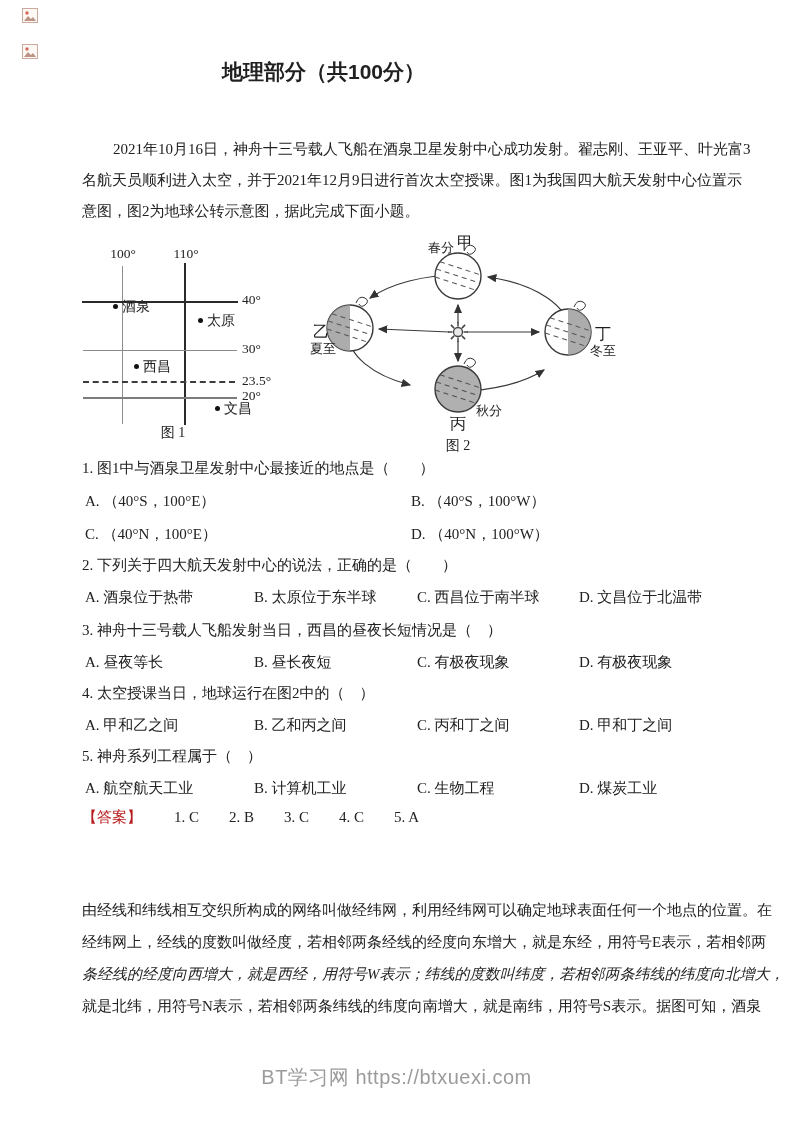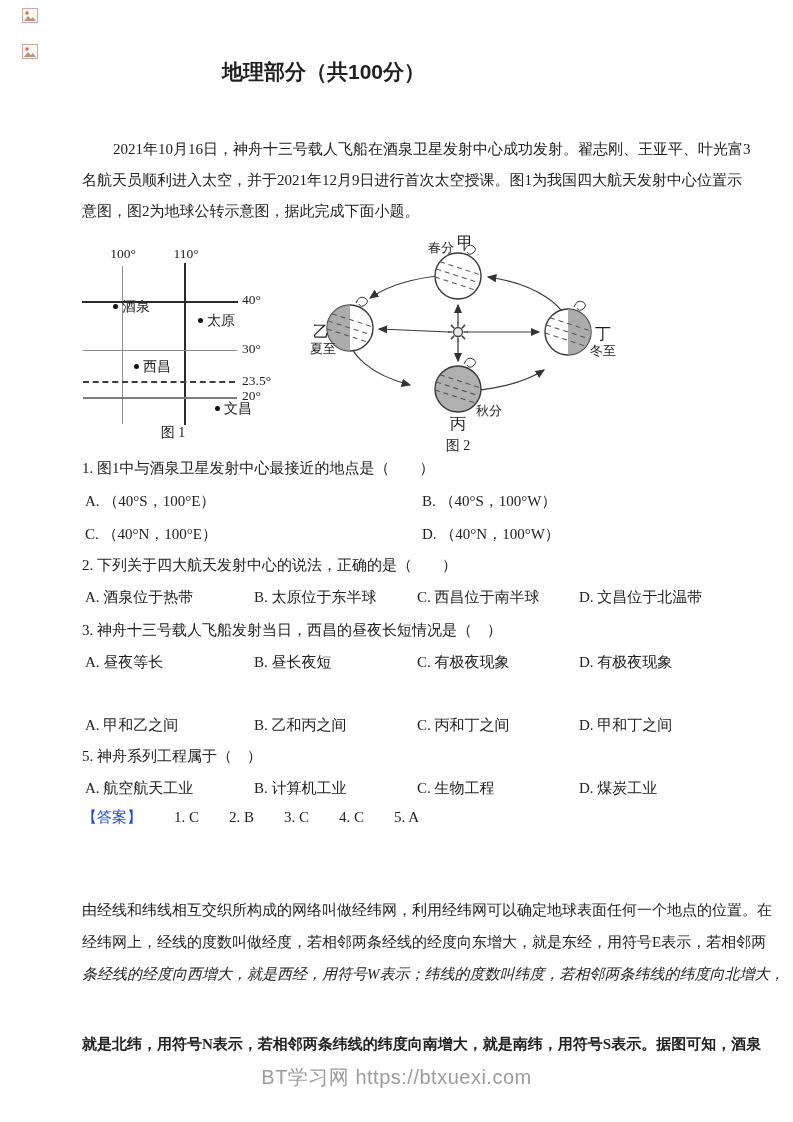--- a/index.html
+++ b/index.html
@@ -7,21 +7,21 @@
        font-family:"Liberation Serif","DejaVu Serif",serif;color:#212121;}
   .page{position:absolute;left:0;top:0;width:793px;height:1122px;overflow:hidden;}
   .abs{position:absolute;white-space:nowrap;}
   .title{left:0;top:58px;width:647px;text-align:center;
          font-family:"Liberation Sans","DejaVu Sans",sans-serif;
          font-weight:bold;font-size:21px;}
   .section{left:63px;top:104px;font-family:"Liberation Sans","DejaVu Sans",sans-serif;
            font-weight:bold;font-size:17.5px;}
   .bodytext{font-size:15px;}
   .indent{padding-left:31px;}
-  .blue{color:#1d4ed8;}
+  .blue{color:#b91c1c;}
   .gray-footer{left:0;top:1064px;width:793px;text-align:center;
      font-family:"Liberation Sans","DejaVu Sans",sans-serif;
      font-size:20px;color:#9b9b9b;letter-spacing:0.5px;}
   
   .fig1{position:absolute;left:80px;top:240px;width:215px;height:200px;font-size:13.5px;}
   .fig1 .el{position:absolute;}
   .f1-vline100{left:42px;top:26px;width:1px;height:158px;background:#8d8d8d;}
   .f1-vline110{left:104px;top:23px;width:2px;height:162px;background:#2a2a2a;}
   .f1-h40{left:2px;top:61px;width:156px;height:2px;background:#2a2a2a;}
   .f1-h30{left:3px;top:110px;width:154px;height:1px;background:#8a8a8a;}
@@ -33,21 +33,21 @@
   .city .dot{display:inline-block;width:5px;height:5px;border-radius:50%;
              background:#111;margin-right:4px;vertical-align:2px;}
   .f1-cap{left:93px;top:184px;transform:translateX(-50%);font-size:14px;}
   
   .fig2{position:absolute;left:298px;top:228px;}
   .fig2 text{font-family:"Liberation Serif","DejaVu Serif",serif;fill:#1d1d1d;}
   
   .row{position:absolute;left:63px;width:668px;font-size:15px;white-space:nowrap;margin-left:19px;}
   .opt{position:absolute;top:0;}
   .o1{left:3px;} .o2{left:172px;} .o3{left:335px;} .o4{left:497px;}
-  .b2{left:340px;}
+  .b2{left:329px;}
   .ansrow{display:flex;gap:30px;align-items:baseline;}
   .ansrow .lbl{margin-right:2px;}
   .brokenimg{position:absolute;width:16px;height:15px;}
 </style>
 </head>
 <body>
 
 <div class="page">
 
   <div class="brokenimg" style="left:22px;top:8px;">
@@ -200,20 +200,21 @@
   </div>
 
   <div class="abs row bodytext" style="top:621px;">3. 神舟十三号载人飞船发射当日，西昌的昼夜长短情况是（　）</div>
   <div class="abs row bodytext" style="top:653px;">
     <span class="opt o1">A. 昼夜等长</span>
     <span class="opt o2">B. 昼长夜短</span>
     <span class="opt o3">C. 有极夜现象</span>
     <span class="opt o4">D. 有极夜现象</span>
   </div>
 
+  <div class="abs row bodytext" style="top:684px;">4. 太空授课当日，地球运行在图2中的（　）</div>
   <div class="abs row bodytext" style="top:716px;">
     <span class="opt o1">A. 甲和乙之间</span>
     <span class="opt o2">B. 乙和丙之间</span>
     <span class="opt o3">C. 丙和丁之间</span>
     <span class="opt o4">D. 甲和丁之间</span>
   </div>
 
   <div class="abs row bodytext" style="top:747px;">5. 神舟系列工程属于（　）</div>
   <div class="abs row bodytext" style="top:779px;">
     <span class="opt o1">A. 航空航天工业</span>
@@ -228,18 +229,18 @@
     <span>2. B</span>
     <span>3. C</span>
     <span>4. C</span>
     <span>5. A</span>
   </div>
 
   <div>
     <div class="abs row bodytext" style="top:901px;">由经线和纬线相互交织所构成的网络叫做经纬网，利用经纬网可以确定地球表面任何一个地点的位置。在</div>
     <div class="abs row bodytext" style="top:933px;">经纬网上，经线的度数叫做经度，若相邻两条经线的经度向东增大，就是东经，用符号E表示，若相邻两</div>
     <div class="abs row bodytext" style="top:965px;font-style:italic;">条经线的经度向西增大，就是西经，用符号W表示；纬线的度数叫纬度，若相邻两条纬线的纬度向北增大，</div>
-    <div class="abs row bodytext" style="top:1035px;font-weight:bold;">就是北纬，用符号N表示，若相邻两条纬线的纬度向南增大，就是南纬，用符号S表示。据图可知，酒泉</div>
+    <div class="abs row bodytext" style="top:997px;">就是北纬，用符号N表示，若相邻两条纬线的纬度向南增大，就是南纬，用符号S表示。据图可知，酒泉</div>
   </div>
 
   <div class="abs gray-footer">BT学习网 https://btxuexi.com</div>
 
 </div>
 
 </body></html>

